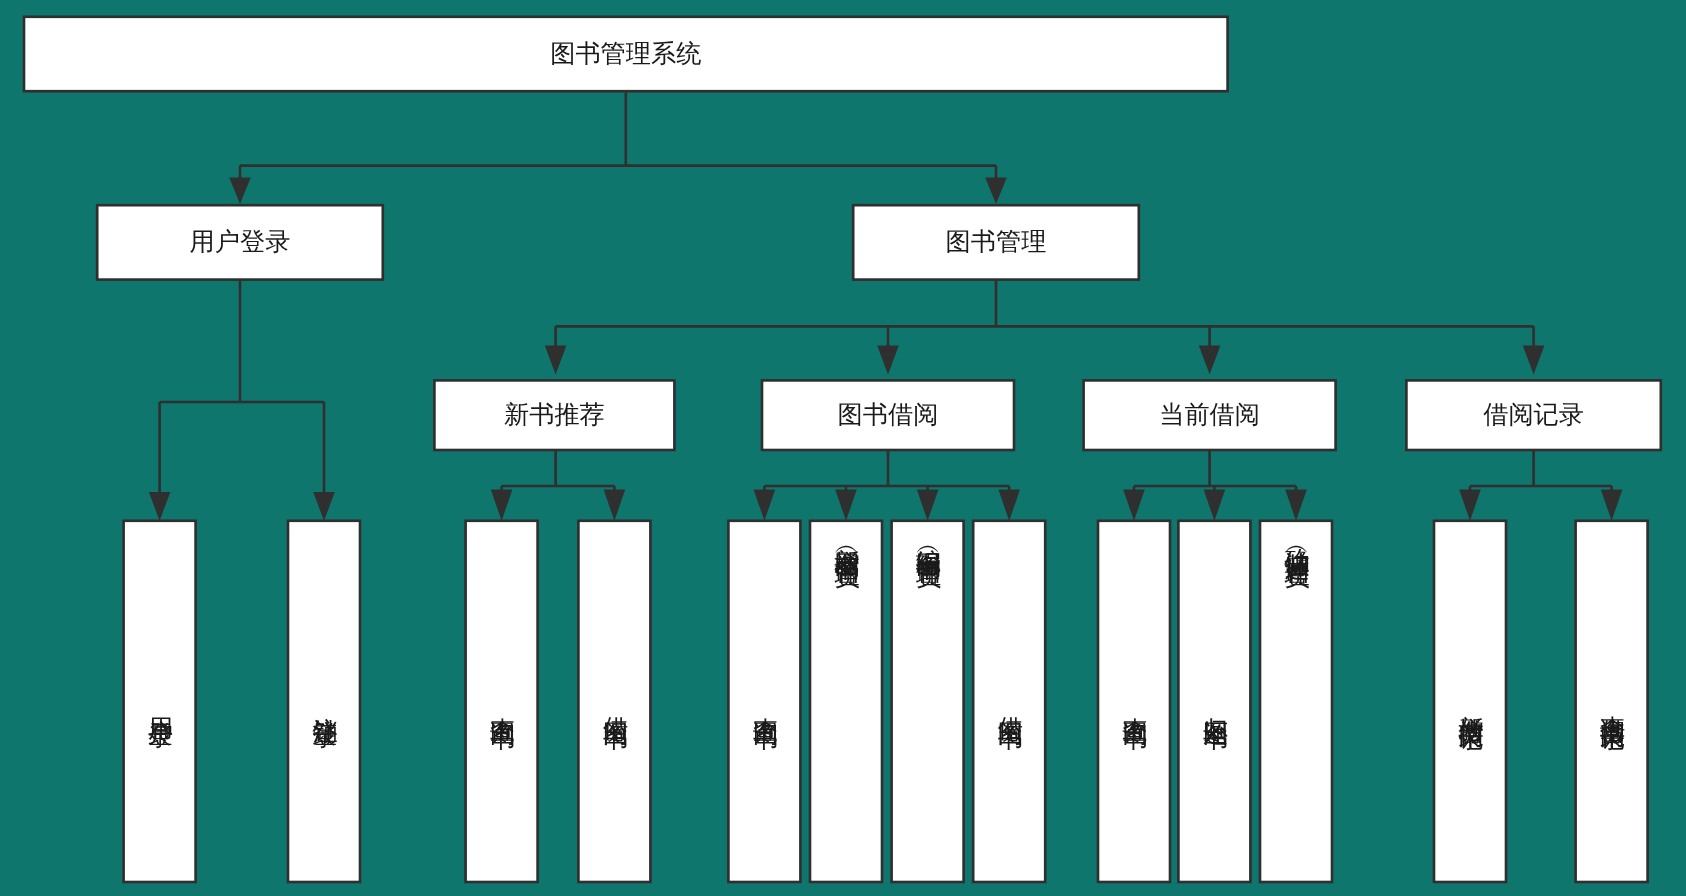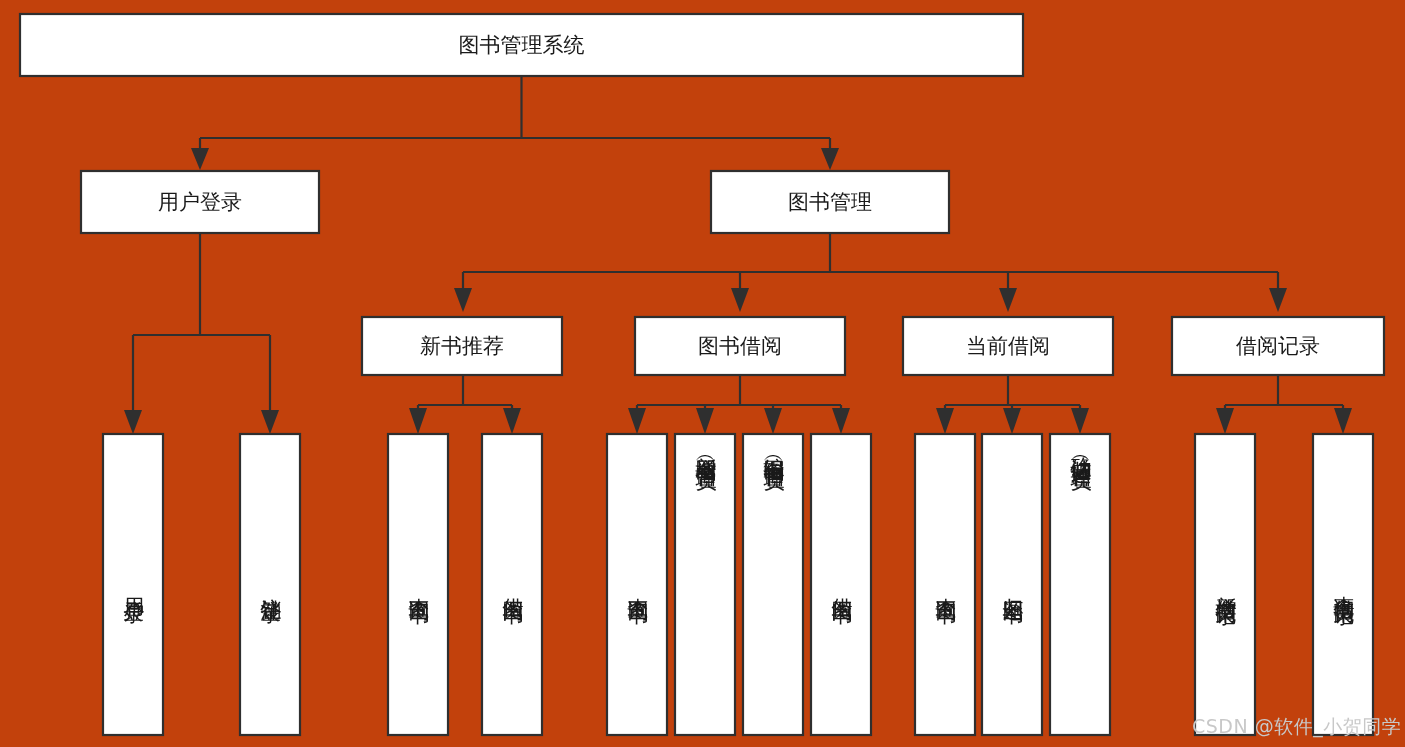--- a/index.html
+++ b/index.html
@@ -7,21 +7,21 @@
     padding: 0;
     background: #ffffff;
   }
   body {
     font-family: "DejaVu Sans", "Liberation Sans", sans-serif;
   }
   #diagram-root {
     position: relative;
     width: 1405px;
     height: 747px;
-    background: #c2410c;
+    background: #0f766e;
     overflow: hidden;
   }
   svg.diagram-canvas {
     position: absolute;
     left: 0;
     top: 0;
     width: 1405px;
     height: 747px;
   }
   .node-box {
@@ -222,15 +222,14 @@
   <div class="leaf-label-v" style="left:743px; top:434px; width:60px; height:301px; justify-content:flex-start; padding-top:6px;">编辑图书（管理员）</div>
   <div class="leaf-label-v" style="left:811px; top:434px; width:60px; height:301px;">借阅图书</div>
 
   <div class="leaf-label-v" style="left:915px; top:434px; width:60px; height:301px;">查询图书</div>
   <div class="leaf-label-v" style="left:982px; top:434px; width:60px; height:301px;">归还图书</div>
   <div class="leaf-label-v" style="left:1050px; top:434px; width:60px; height:301px; justify-content:flex-start; padding-top:6px;">确认归还（管理员）</div>
 
   <div class="leaf-label-v" style="left:1195px; top:434px; width:60px; height:301px;">新增借阅记录</div>
   <div class="leaf-label-v" style="left:1313px; top:434px; width:60px; height:301px;">查询借阅记录</div>
 
-  <div class="watermark" style="left:1192px; top:714px;">CSDN @软件_小贺同学</div>
 
 </div>
 
 </body></html>

